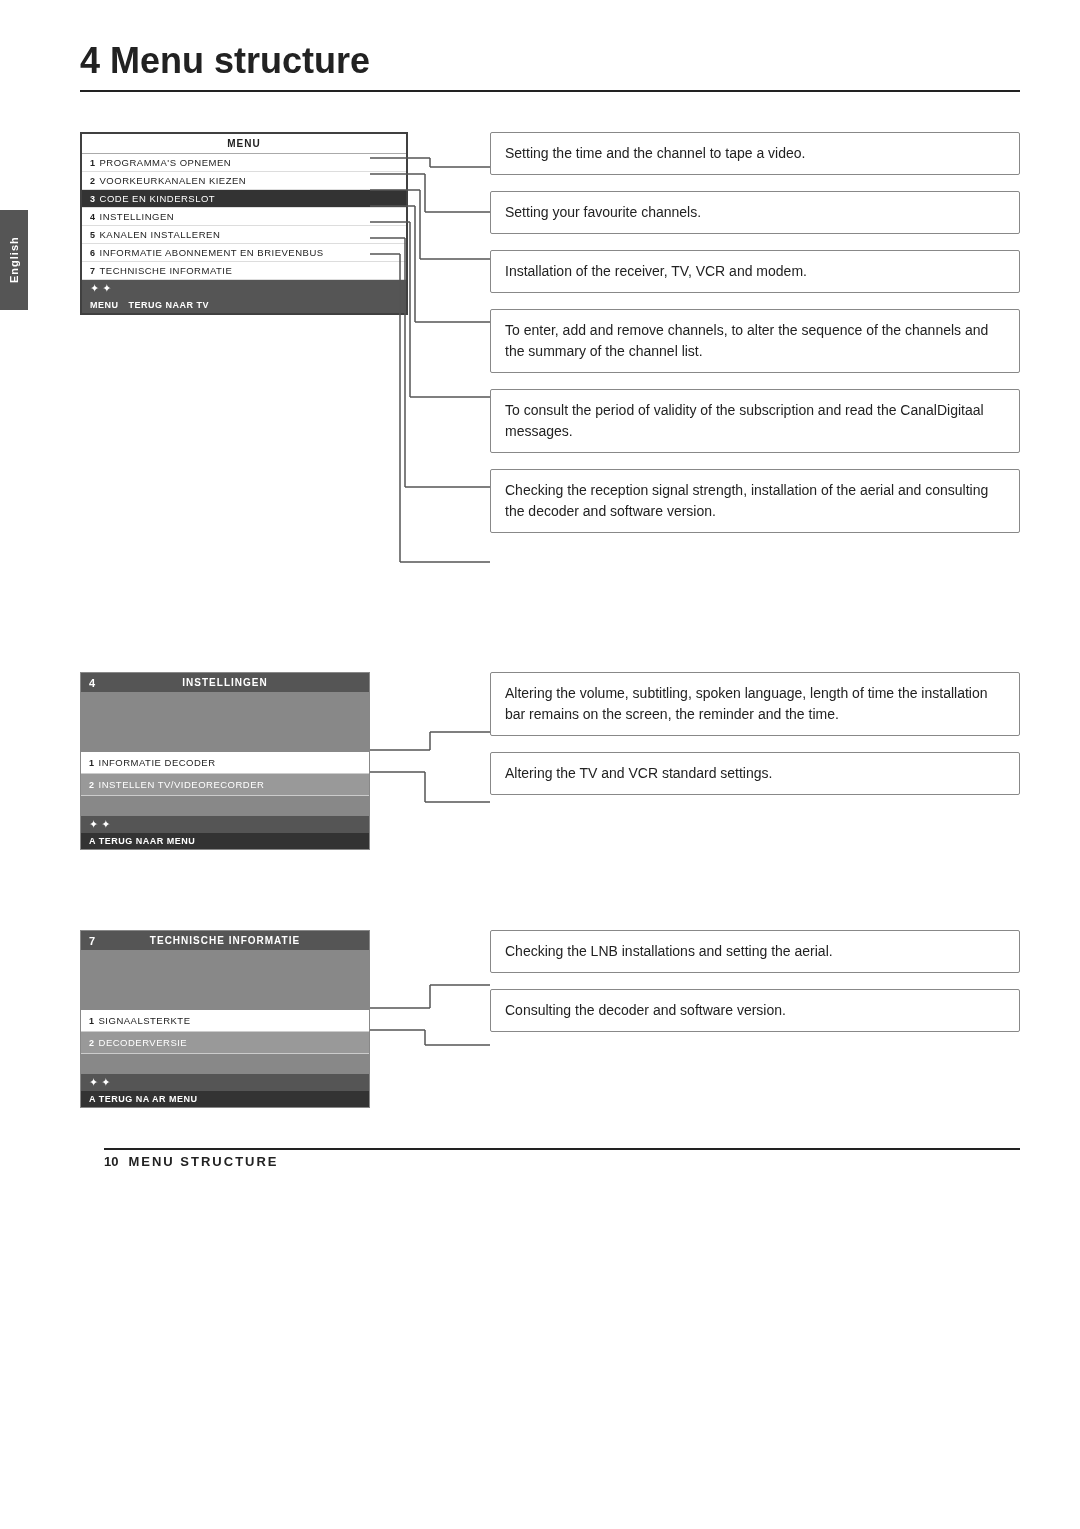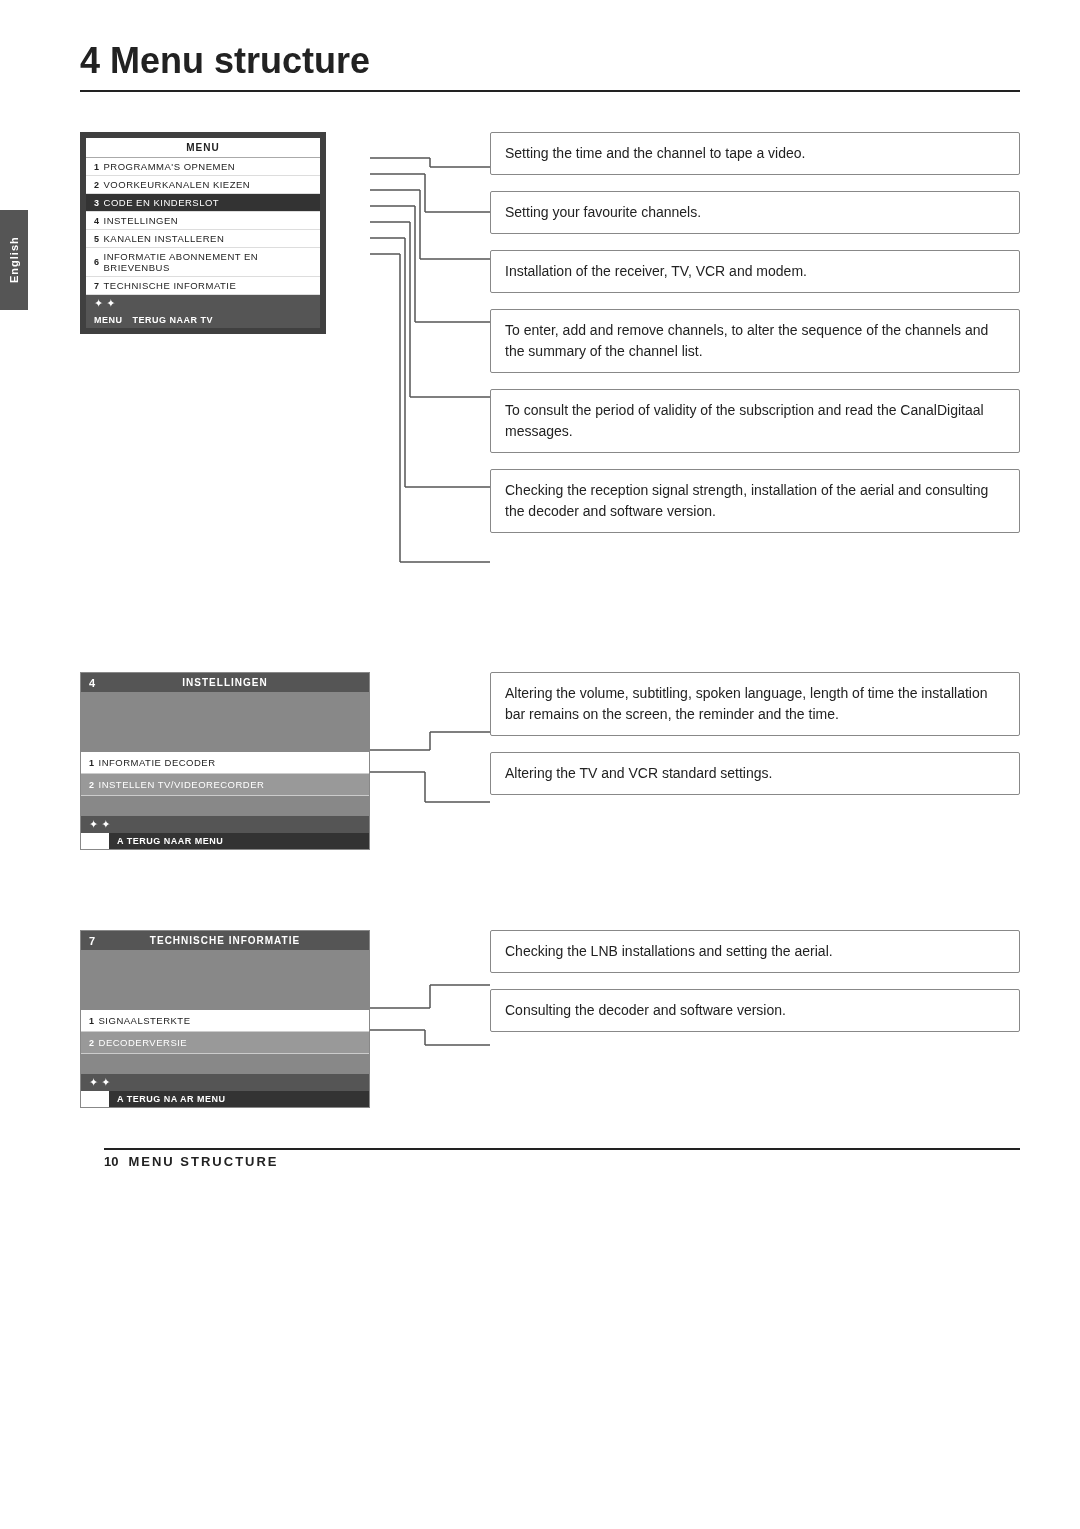--- a/index.html
+++ b/index.html
@@ -39,23 +39,23 @@
       display: flex;
       align-items: center;
       justify-content: center;
       writing-mode: vertical-rl;
       transform: rotate(180deg);
       letter-spacing: 1px;
     }
 
     
     .menu-panel {
-      width: 246px;
+      width: 328px;
       flex-shrink: 0;
-      border: 6px solid #404040;
+      border: 2px solid #404040;
       background: #fff;
       font-size: 10px;
     }
 
     .menu-panel-header {
       background: #fff;
       text-align: center;
       padding: 4px 6px;
       font-size: 10px;
       font-weight: bold;
@@ -176,21 +176,20 @@
       font-size: 11px;
     }
 
     .submenu-footer {
       background: #333;
       color: #fff;
       padding: 3px 8px;
       font-size: 9px;
       font-weight: bold;
       letter-spacing: 0.5px;
-      margin-left: 28px;
     }
 
     
     .page-footer {
       margin-top: 40px;
       border-top: 2px solid #222;
       padding-top: 4px;
       display: flex;
       align-items: center;
       gap: 10px;

